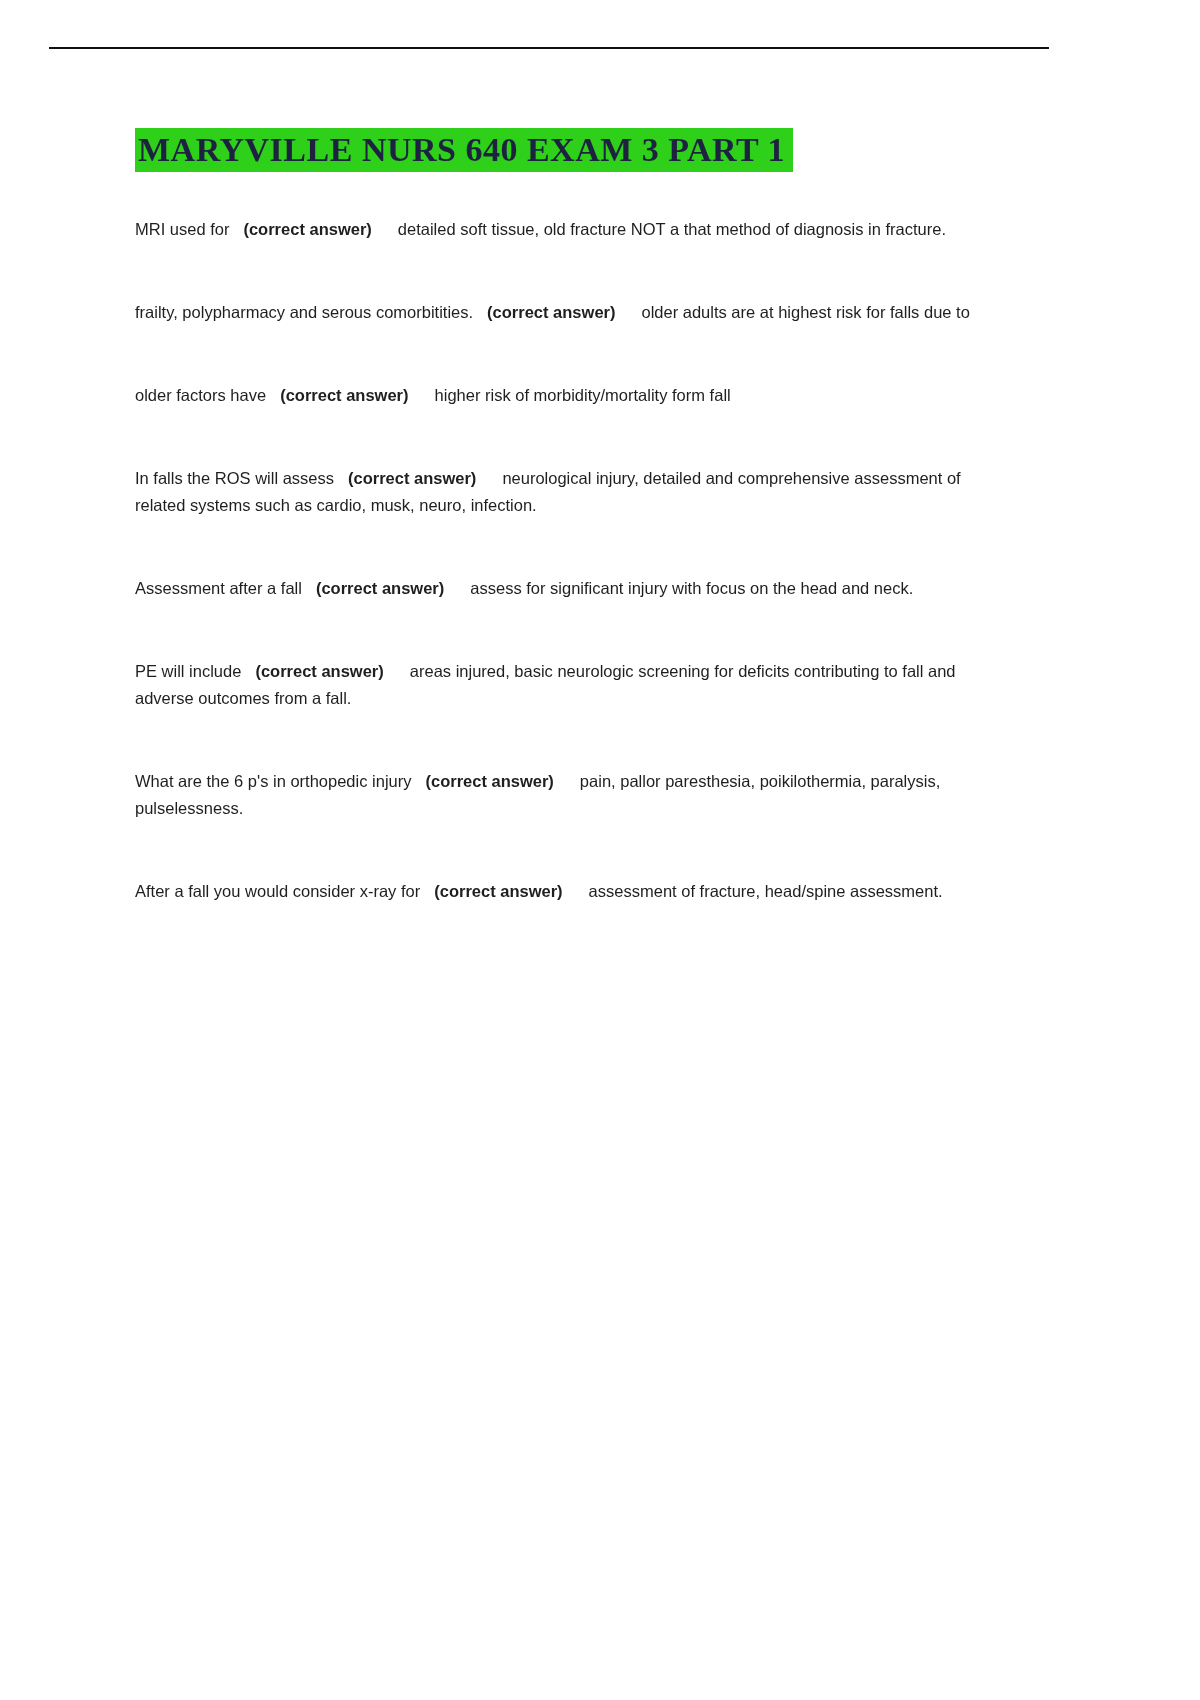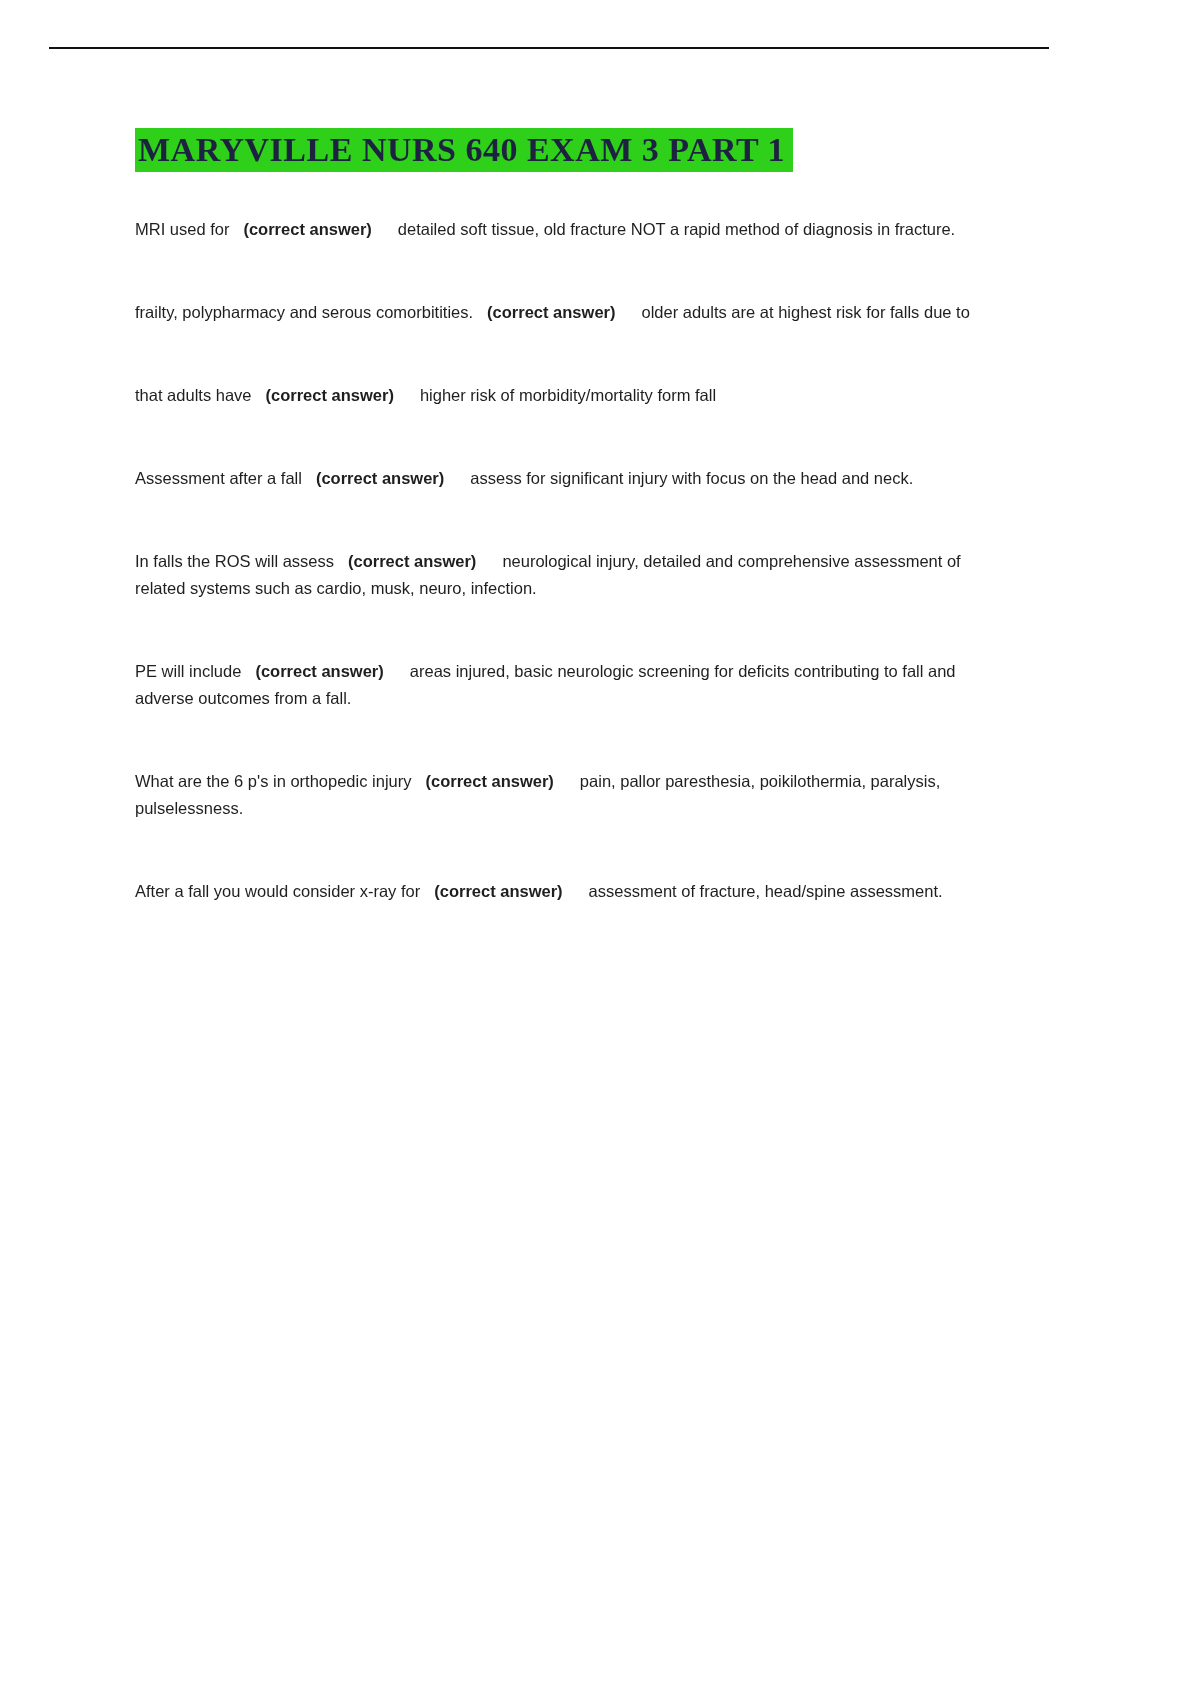--- a/index.html
+++ b/index.html
@@ -58,38 +58,38 @@
 </head>
 <body>
 
 <div class="page">
   <div class="rule rule-top"></div>
 
   <div class="content">
     <h1 class="doc-title" style="background: rgb(47, 208, 25); color: rgb(28, 34, 64);">MARYVILLE NURS 640 EXAM 3 PART 1</h1>
 
     <p class="qa">
-      <span class="question">MRI used for</span><span class="marker">(correct answer)</span><span class="answer">detailed soft tissue, old fracture NOT a rapid method of diagnosis in fracture.</span>
+      <span class="question">MRI used for</span><span class="marker">(correct answer)</span><span class="answer">detailed soft tissue, old fracture NOT a that method of diagnosis in fracture.</span>
     </p>
 
     <p class="qa">
       <span class="question">frailty, polypharmacy and serous comorbitities.</span><span class="marker">(correct answer)</span><span class="answer">older adults are at highest risk for falls due to</span>
     </p>
 
     <p class="qa">
-      <span class="question">that adults have</span><span class="marker">(correct answer)</span><span class="answer">higher risk of morbidity/mortality form fall</span>
+      <span class="question">older factors have</span><span class="marker">(correct answer)</span><span class="answer">higher risk of morbidity/mortality form fall</span>
     </p>
 
 
     <p class="qa">
-      <span class="question">Assessment after a fall</span><span class="marker">(correct answer)</span><span class="answer">assess for significant injury with focus on the head and neck.</span>
+      <span class="question">In falls the ROS will assess</span><span class="marker">(correct answer)</span><span class="answer">neurological injury, detailed and comprehensive assessment of related systems such as cardio, musk, neuro, infection.</span>
     </p>
 
     <p class="qa">
-      <span class="question">In falls the ROS will assess</span><span class="marker">(correct answer)</span><span class="answer">neurological injury, detailed and comprehensive assessment of related systems such as cardio, musk, neuro, infection.</span>
+      <span class="question">Assessment after a fall</span><span class="marker">(correct answer)</span><span class="answer">assess for significant injury with focus on the head and neck.</span>
     </p>
 
     <p class="qa">
       <span class="question">PE will include</span><span class="marker">(correct answer)</span><span class="answer">areas injured, basic neurologic screening for deficits contributing to fall and adverse outcomes from a fall.</span>
     </p>
 
     <p class="qa">
       <span class="question">What are the 6 p's in orthopedic injury</span><span class="marker">(correct answer)</span><span class="answer">pain, pallor paresthesia, poikilothermia, paralysis, pulselessness.</span>
     </p>
 

